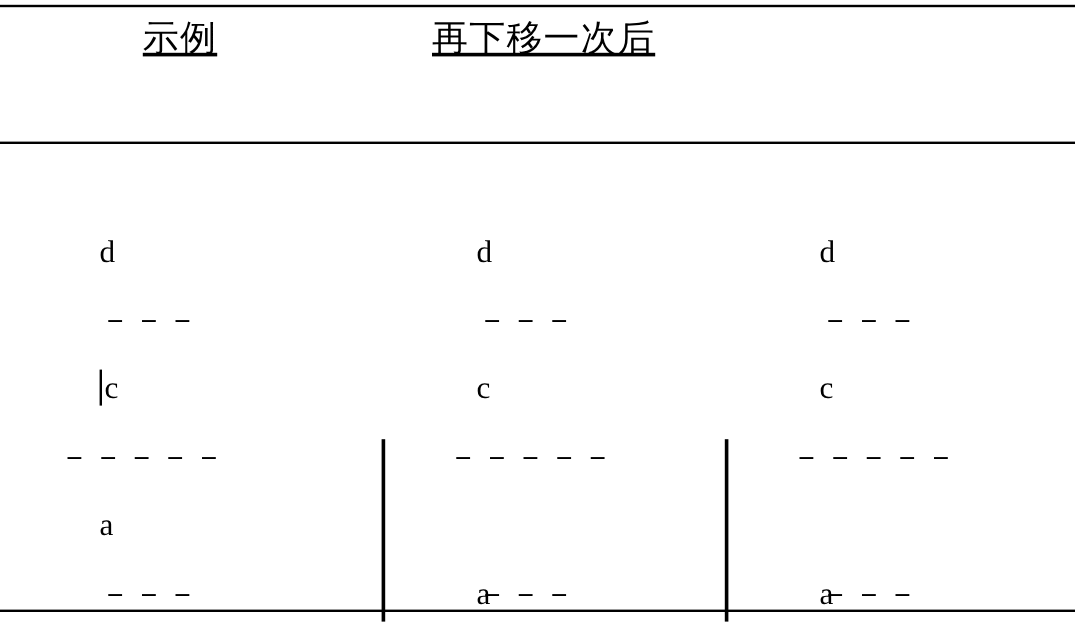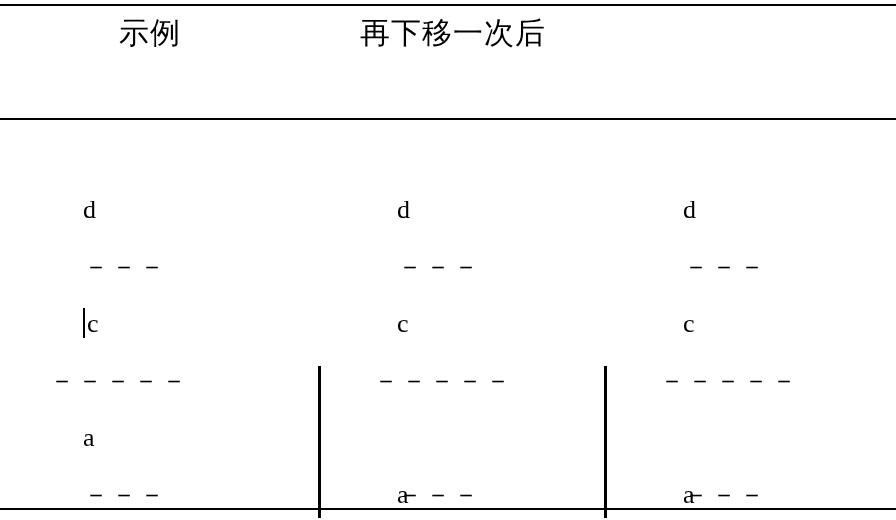--- a/index.html
+++ b/index.html
@@ -40,20 +40,21 @@
     top: 10px;
     left: 0;
     width: 896px;
     display: flex;
   }
   .head-cell {
     text-align: center;
     font-size: 30px;
     line-height: 46px;
     letter-spacing: 1px;
+    text-decoration: underline;
   }
   .head-cell .sub {
     display: block;
   }
   .col1 { width: 300px; }
   .col2 { width: 290px; }
   .col3 { width: 306px; }
 
   
   .body {

